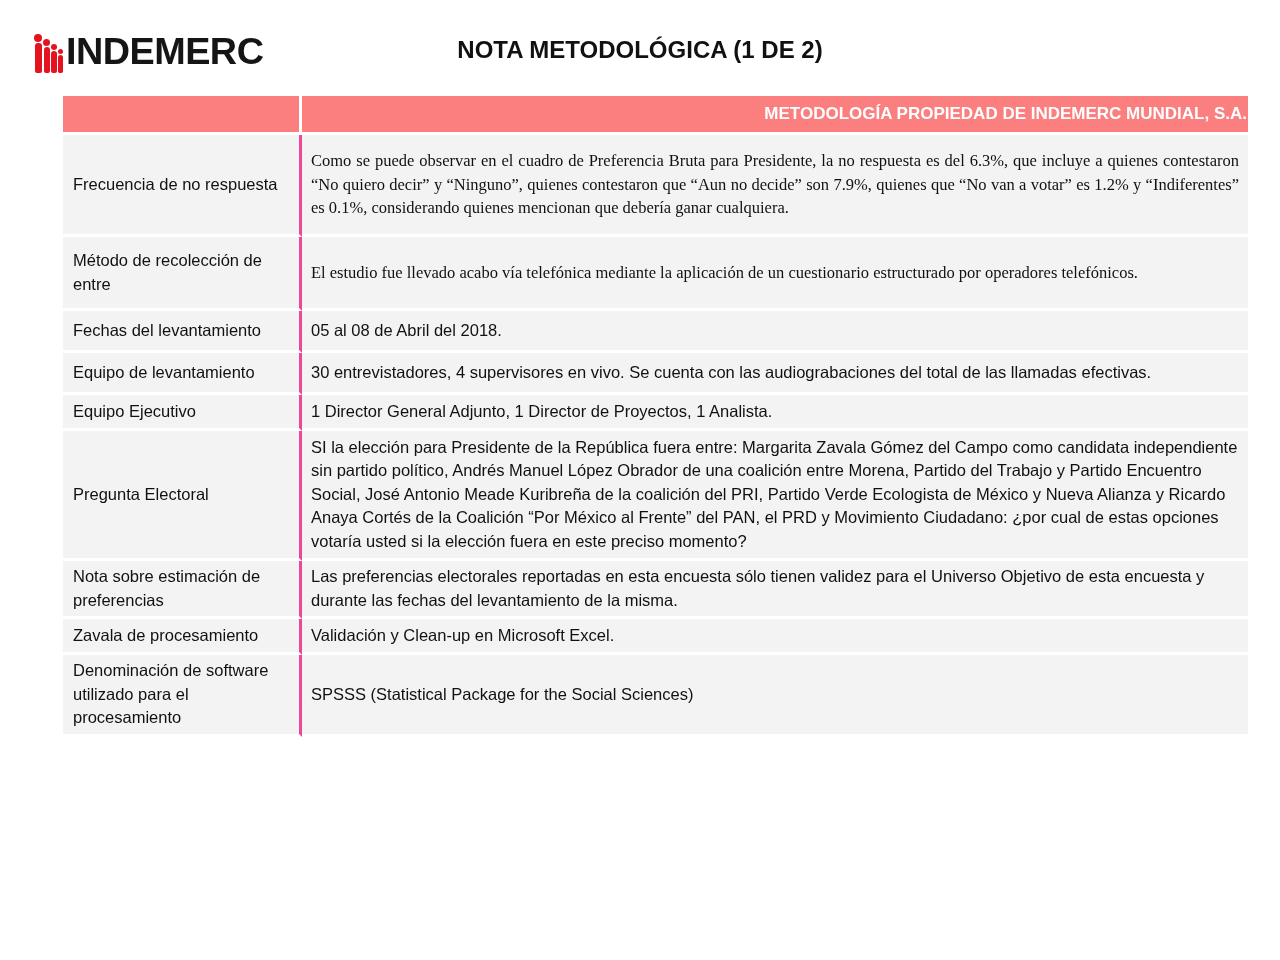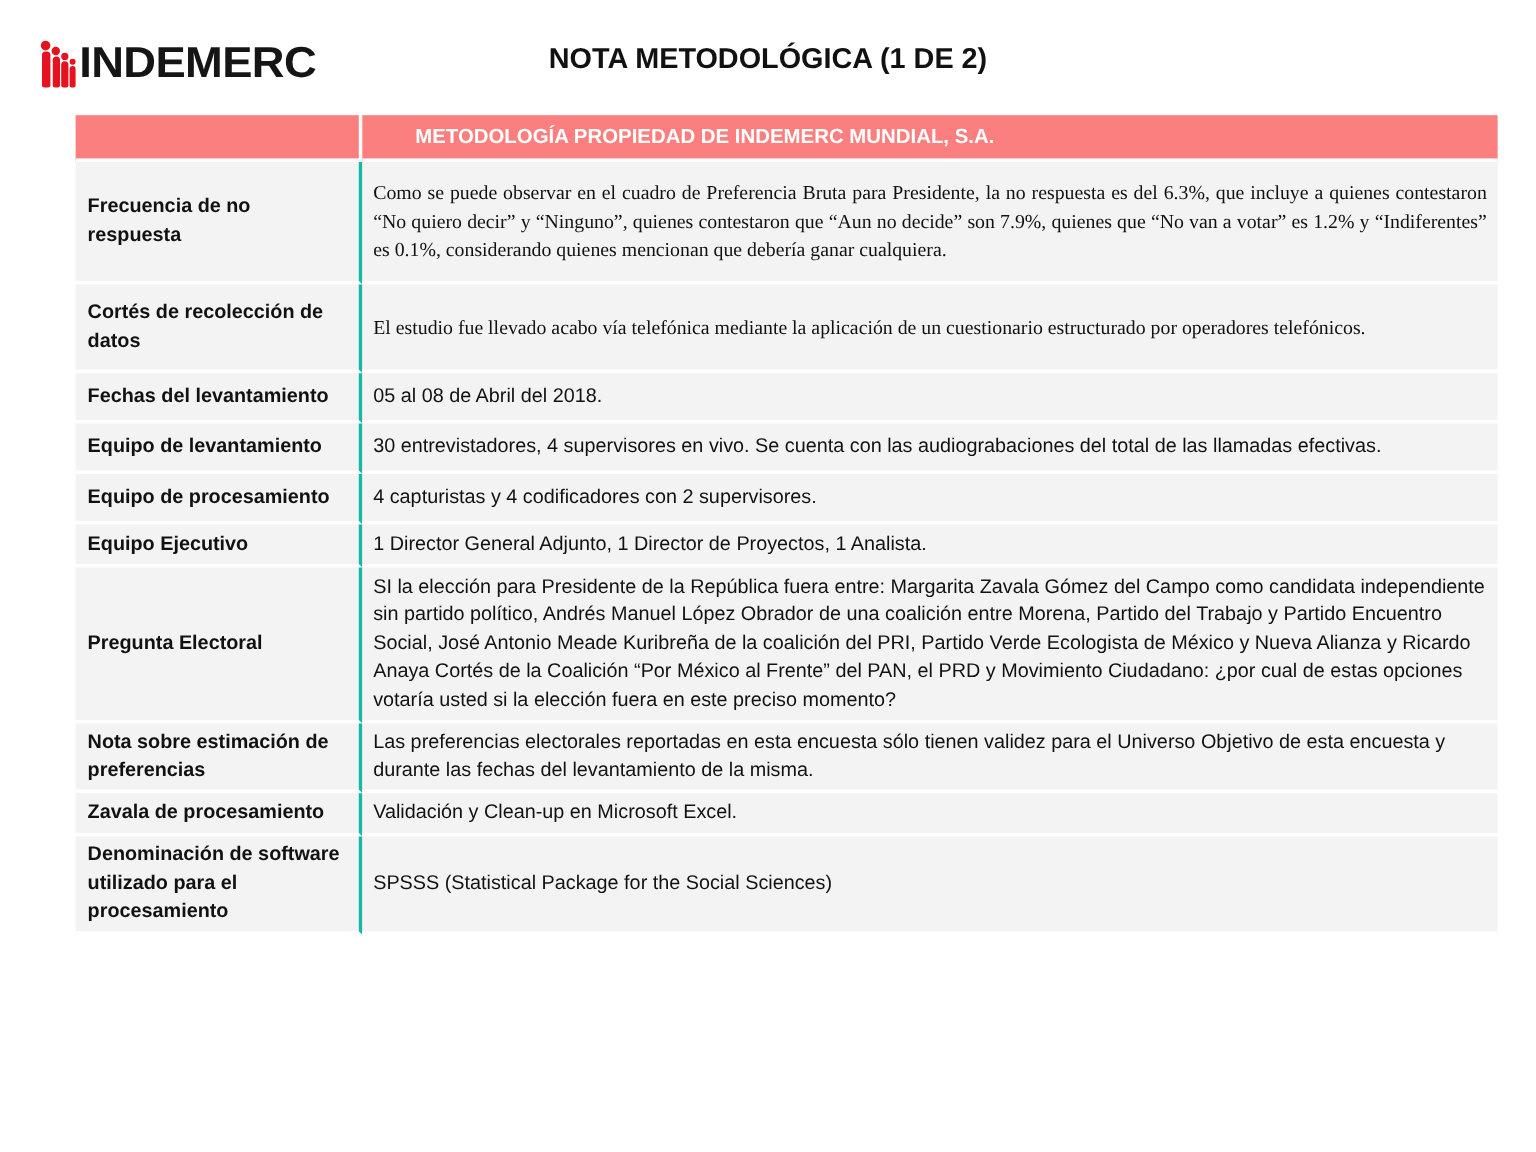--- a/index.html
+++ b/index.html
@@ -25,27 +25,27 @@
       position: absolute; left: 0; width: 1280px; top: 36px; text-align: center;
       font-weight: 700; font-size: 24px; color: #111;
     }
     .meth-table {
       position: absolute; left: 63px; top: 96px; width: 1185px;
       border-collapse: separate; border-spacing: 0;
       font-size: 16.5px; line-height: 23.5px;
     }
     .meth-table td { background: #f3f3f3; border-bottom: 3px solid #ffffff; vertical-align: middle; }
     .meth-table td.label {
-      width: 218px; padding: 0 8px 0 10px; font-weight: 700; border-right: 3px solid #14b8a6;
+      width: 218px; padding: 0 8px 0 10px; font-weight: 400; border-right: 3px solid #ec4899;
     }
     .meth-table td.value { padding: 4px 9px 4px 9px; }
     .meth-table td.value.justify { text-align: justify; font-family: Liberation Serif, serif; }
     .meth-table tr.header-row td {
       background: #fb7f7f; color: #ffffff; font-weight: 700; font-size: 17px;
-      height: 34px; text-align: left; border-bottom: 3px solid #ffffff; padding-left: 44px;
+      height: 34px; text-align: right; border-bottom: 3px solid #ffffff; padding-left: 44px;
     }
     .meth-table tr.header-row td.corner { border-right: 3px solid #ffffff; }
   </style>
 </head>
 <body>
 
 <div class="logo">
   <div class="logo-people">
     <div class="person">
         <div class="head" style="width:8px;height:8px"></div>
@@ -73,34 +73,30 @@
   <tbody>
       <tr class="header-row">
     <td class="corner"></td>
     <td>METODOLOGÍA PROPIEDAD DE INDEMERC MUNDIAL, S.A.</td>
   </tr>
   <tr style="height:102px">
     <td class="label">Frecuencia de no respuesta</td>
     <td class="value justify">Como se puede observar en el cuadro de Preferencia Bruta para Presidente, la no respuesta es  del 6.3%, que incluye a quienes contestaron “No quiero decir” y “Ninguno”, quienes contestaron que “Aun no decide” son 7.9%, quienes que “No van a votar” es 1.2% y “Indiferentes” es 0.1%, considerando quienes mencionan que debería ganar cualquiera.</td>
   </tr>
   <tr style="height:74px">
-    <td class="label">Cortés de recolección de datos</td>
+    <td class="label">Método de recolección de entre</td>
     <td class="value justify">El estudio fue llevado acabo vía telefónica mediante la aplicación de un cuestionario estructurado por operadores telefónicos.</td>
   </tr>
   <tr style="height:42px">
     <td class="label">Fechas del levantamiento</td>
     <td class="value">05 al 08 de Abril del 2018.</td>
   </tr>
   <tr style="height:42px">
     <td class="label">Equipo de levantamiento</td>
     <td class="value">30 entrevistadores, 4 supervisores en vivo. Se cuenta con las audiograbaciones del total de las llamadas efectivas.</td>
-  </tr>
-  <tr style="height:42px">
-    <td class="label">Equipo de procesamiento</td>
-    <td class="value">4 capturistas y 4 codificadores con 2 supervisores.</td>
   </tr>
   <tr style="height:36px">
     <td class="label">Equipo Ejecutivo</td>
     <td class="value">1 Director General Adjunto, 1 Director de Proyectos, 1 Analista.</td>
   </tr>
   <tr style="height:130px">
     <td class="label">Pregunta Electoral</td>
     <td class="value">SI la elección para Presidente de la República fuera entre: Margarita Zavala Gómez del Campo como candidata independiente sin partido político, Andrés Manuel López Obrador de una coalición entre Morena, Partido del Trabajo y Partido Encuentro Social, José Antonio Meade Kuribreña de la coalición del PRI, Partido Verde Ecologista de México y Nueva Alianza y Ricardo Anaya Cortés de la Coalición “Por México al Frente” del PAN, el PRD y Movimiento Ciudadano: ¿por cual de estas opciones votaría usted si la elección fuera en este preciso momento?</td>
   </tr>
   <tr style="height:58px">

